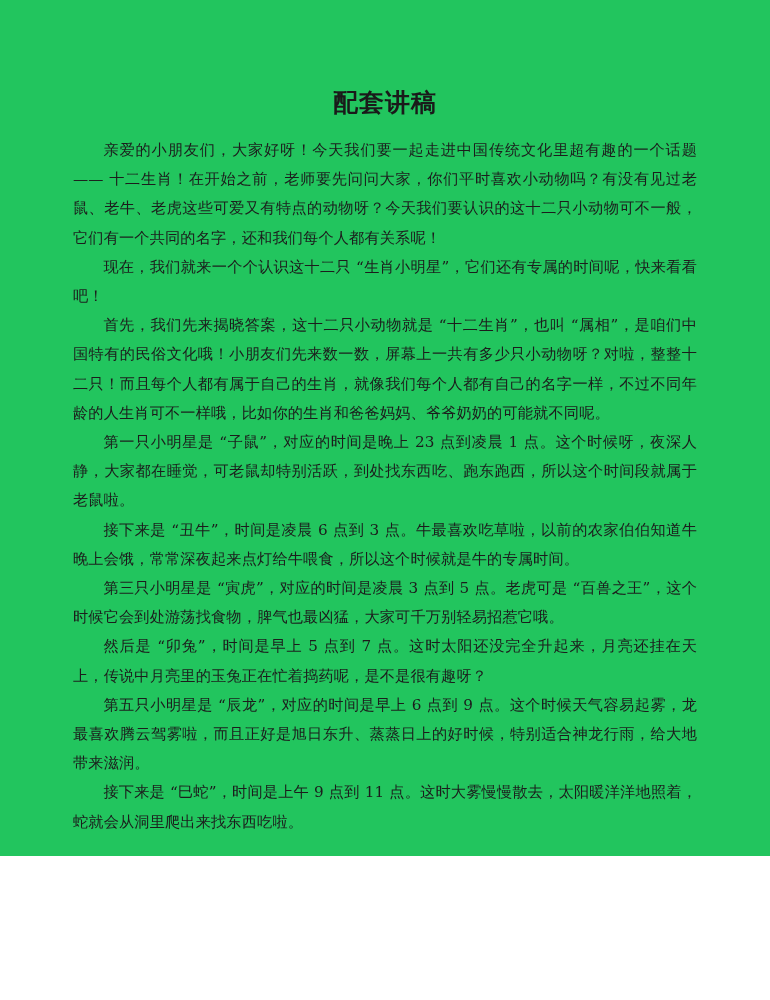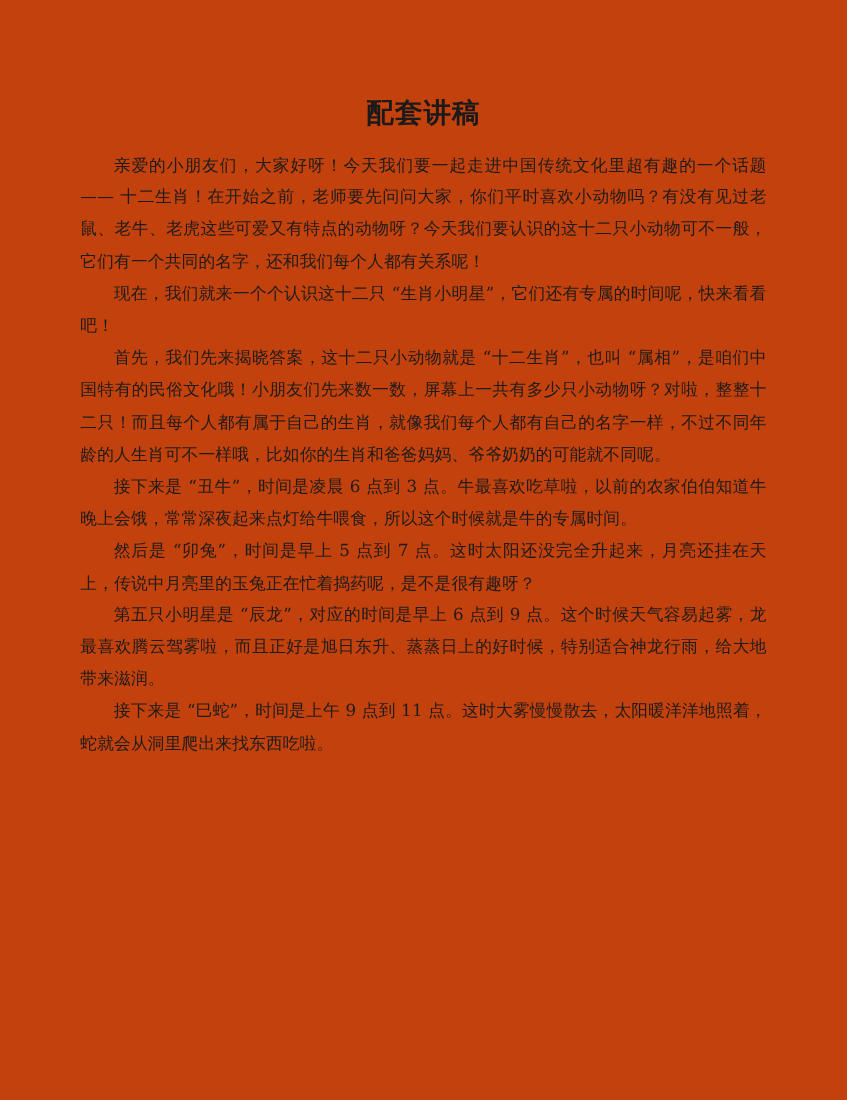--- a/index.html
+++ b/index.html
@@ -9,22 +9,22 @@
   }
   body {
     width: 770px;
     height: 1000px;
     font-family: "Liberation Serif", "DejaVu Serif", serif;
     color: #000000;
     overflow: hidden;
   }
   .page {
     width: 770px;
-    height: 1000px;
-    background: #c2410c;
+    height: 856px;
+    background: #22c55e;
     box-sizing: border-box;
     padding: 0;
     position: relative;
   }
   .doc-title {
     text-align: center;
     font-family: "DejaVu Sans", "Liberation Sans", sans-serif;
     font-size: 25px;
     font-weight: bold;
     letter-spacing: 1px;
@@ -55,19 +55,21 @@
 <body>
 
 <div class="page">
 
   <h1 class="doc-title">配套讲稿</h1>
 
   <div class="body-block">
     <p class="para">亲爱的小朋友们，大家好呀！今天我们要一起走进中国传统文化里超有趣的一个话题——  十二生肖！在开始之前，老师要先问问大家，你们平时喜欢小动物吗？有没有见过老鼠、老牛、老虎这些可爱又有特点的动物呀？今天我们要认识的这十二只小动物可不一般，它们有一个共同的名字，还和我们每个人都有关系呢！</p>
     <p class="para">现在，我们就来一个个认识这十二只 “生肖小明星”，它们还有专属的时间呢，快来看看吧！</p>
     <p class="para">首先，我们先来揭晓答案，这十二只小动物就是 “十二生肖”，也叫 “属相”，是咱们中国特有的民俗文化哦！小朋友们先来数一数，屏幕上一共有多少只小动物呀？对啦，整整十二只！而且每个人都有属于自己的生肖，就像我们每个人都有自己的名字一样，不过不同年龄的人生肖可不一样哦，比如你的生肖和爸爸妈妈、爷爷奶奶的可能就不同呢。</p>
+    <p class="para">第一只小明星是 “子鼠”，对应的时间是晚上 23 点到凌晨 1 点。这个时候呀，夜深人静，大家都在睡觉，可老鼠却特别活跃，到处找东西吃、跑东跑西，所以这个时间段就属于老鼠啦。</p>
     <p class="para">接下来是 “丑牛”，时间是凌晨 6 点到 3 点。牛最喜欢吃草啦，以前的农家伯伯知道牛晚上会饿，常常深夜起来点灯给牛喂食，所以这个时候就是牛的专属时间。</p>
+    <p class="para">第三只小明星是 “寅虎”，对应的时间是凌晨 3 点到 5 点。老虎可是 “百兽之王”，这个时候它会到处游荡找食物，脾气也最凶猛，大家可千万别轻易招惹它哦。</p>
     <p class="para">然后是 “卯兔”，时间是早上 5 点到 7 点。这时太阳还没完全升起来，月亮还挂在天上，传说中月亮里的玉兔正在忙着捣药呢，是不是很有趣呀？</p>
     <p class="para">第五只小明星是 “辰龙”，对应的时间是早上 6 点到 9 点。这个时候天气容易起雾，龙最喜欢腾云驾雾啦，而且正好是旭日东升、蒸蒸日上的好时候，特别适合神龙行雨，给大地带来滋润。</p>
     <p class="para">接下来是 “巳蛇”，时间是上午 9 点到 11 点。这时大雾慢慢散去，太阳暖洋洋地照着，蛇就会从洞里爬出来找东西吃啦。</p>
   </div>
 
 </div>
 
 </body></html>

